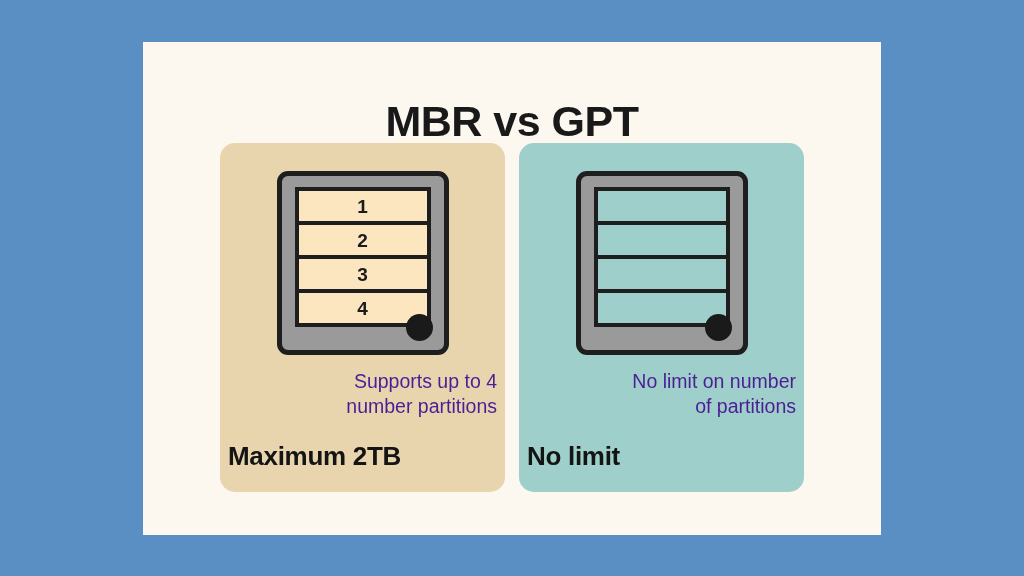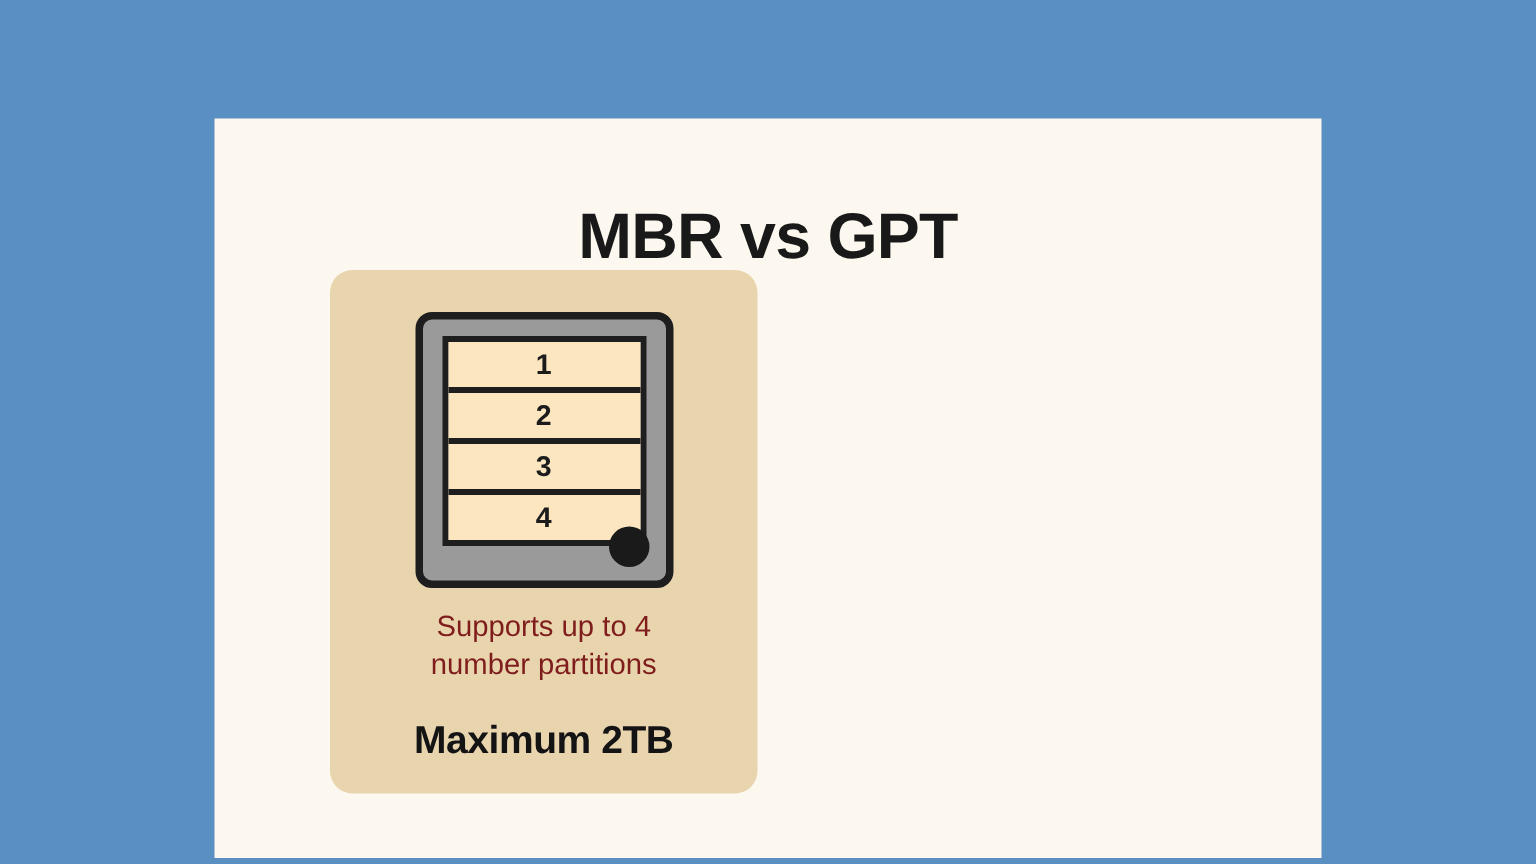--- a/index.html
+++ b/index.html
@@ -25,21 +25,20 @@
   }
 
   
   #panel {
     position: absolute;
     left: 143px;
     top: 42px;
     width: 738px;
     height: 493px;
     background: #fdf8ef;
-    margin-top: 37px;
   }
 
   
   #page-title {
     position: absolute;
     left: 0;
     top: 58px;
     width: 738px;
     text-align: center;
     font-size: 43px;
@@ -122,32 +121,31 @@
     border-radius: 50%;
     background: #1a1a1a;
   }
 
   
   .card-desc {
     position: absolute;
     left: 8px;
     right: 8px;
     top: 226px;
-    text-align: center;
+    text-align: right;
     font-size: 19.5px;
     line-height: 25px;
-    color: #7f1d1d;
+    color: #4c1d95;
   }
 
   .card-highlight {
     position: absolute;
     left: 8px;
     right: 8px;
     top: 300px;
-    text-align: center;
     font-size: 26px;
     font-weight: bold;
     letter-spacing: -0.3px;
     color: #141414;
     line-height: 1;
   }
 </style>
 </head>
 <body>
 
@@ -168,16 +166,32 @@
           </div>
           <div class="drive-dot"></div>
         </div>
         <div class="card-desc">
           <div>Supports up to 4</div>
           <div>number partitions</div>
         </div>
         <div class="card-highlight">Maximum 2TB</div>
       </div>
 
+      <div class="card card-gpt">
+        <div class="drive">
+          <div class="partition-block">
+            <div class="partition-row"></div>
+            <div class="partition-row"></div>
+            <div class="partition-row"></div>
+            <div class="partition-row"></div>
+          </div>
+          <div class="drive-dot"></div>
+        </div>
+        <div class="card-desc">
+          <div>No limit on number</div>
+          <div>of partitions</div>
+        </div>
+        <div class="card-highlight">No limit</div>
+      </div>
 
     </div>
   </div>
 </div>
 
 </body></html>

